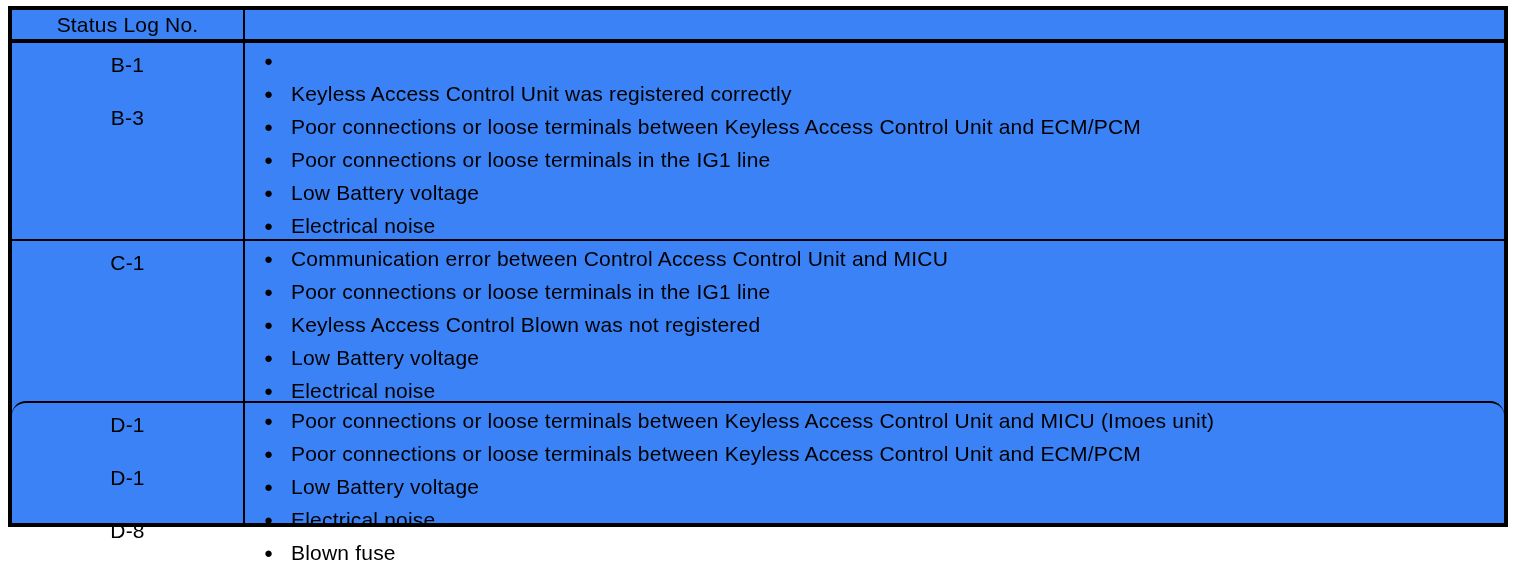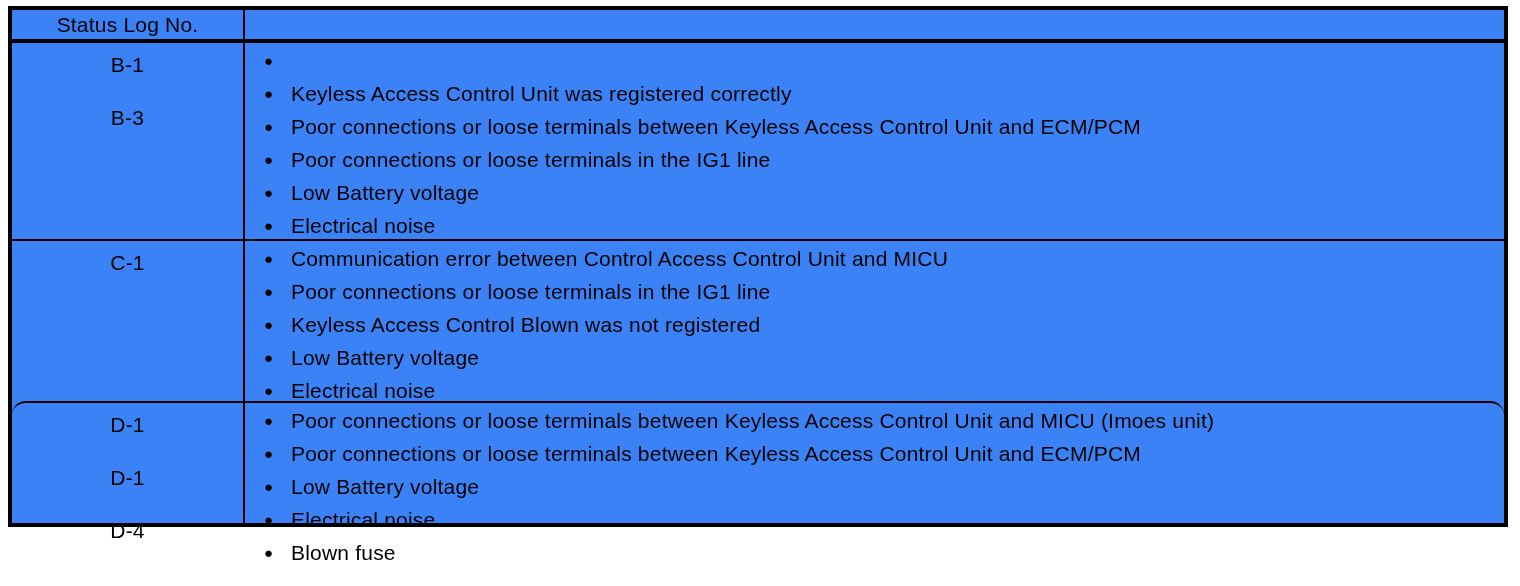--- a/index.html
+++ b/index.html
@@ -151,21 +151,21 @@
           <span>Electrical noise</span>
         </li>
       </ul>
     </div>
   </div>
 
   <div class="t-row body-row row-d">
     <div class="cell-left codes">
       <div class="code">D-1</div>
       <div class="code">D-1</div>
-      <div class="code">D-4</div>
+      <div class="code">D-8</div>
     </div>
     <div class="cell-right">
       <ul class="causes">
         <li class="cause">
           <span class="bullet">●</span>
           <span>Poor connections or loose terminals between Keyless Access Control Unit and MICU (Imoes unit)</span>
         </li>
         <li class="cause">
           <span class="bullet">●</span>
           <span>Poor connections or loose terminals between Keyless Access Control Unit and ECM/PCM</span>

